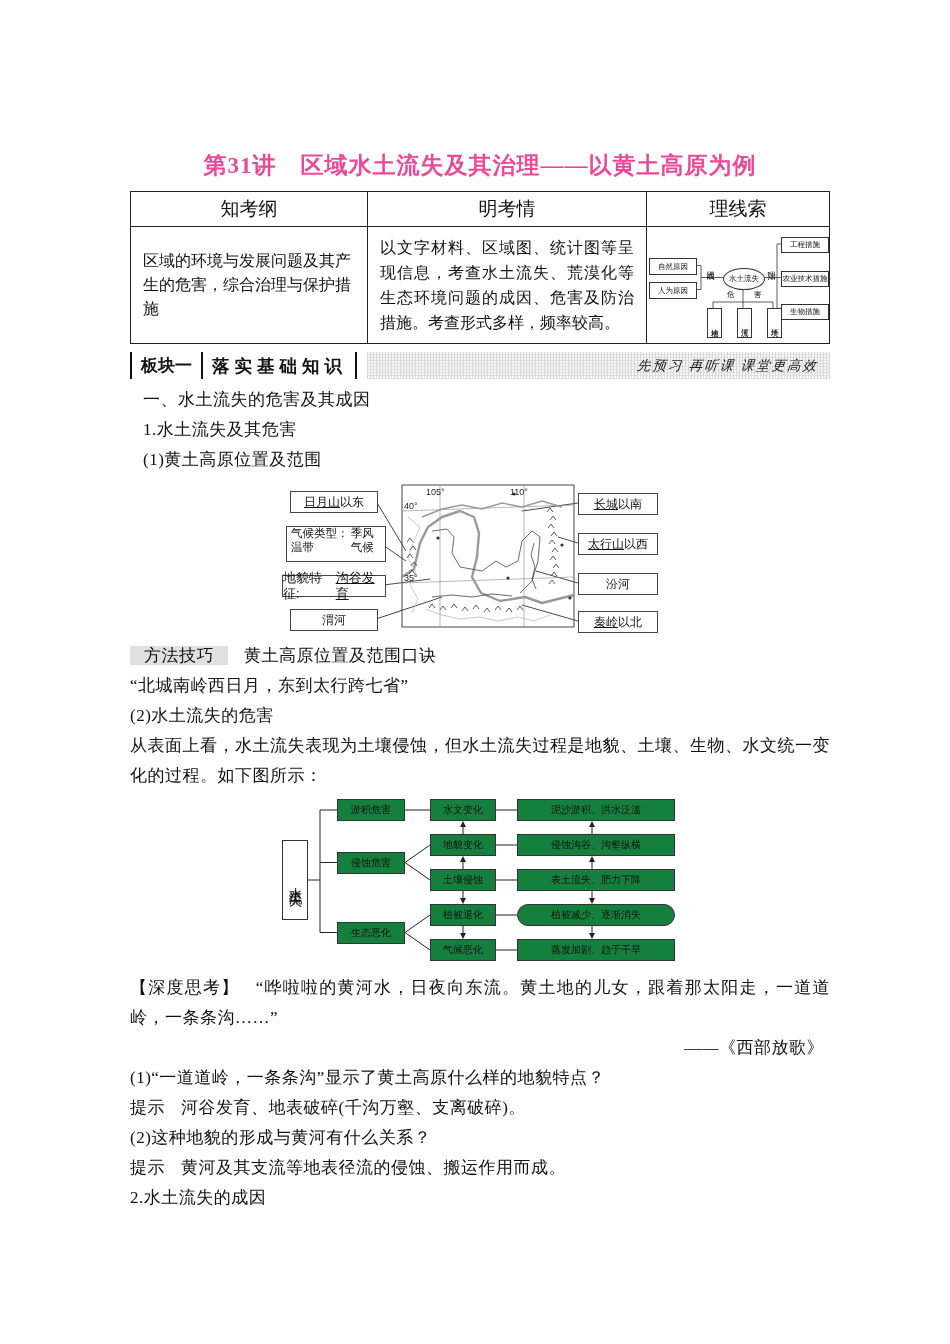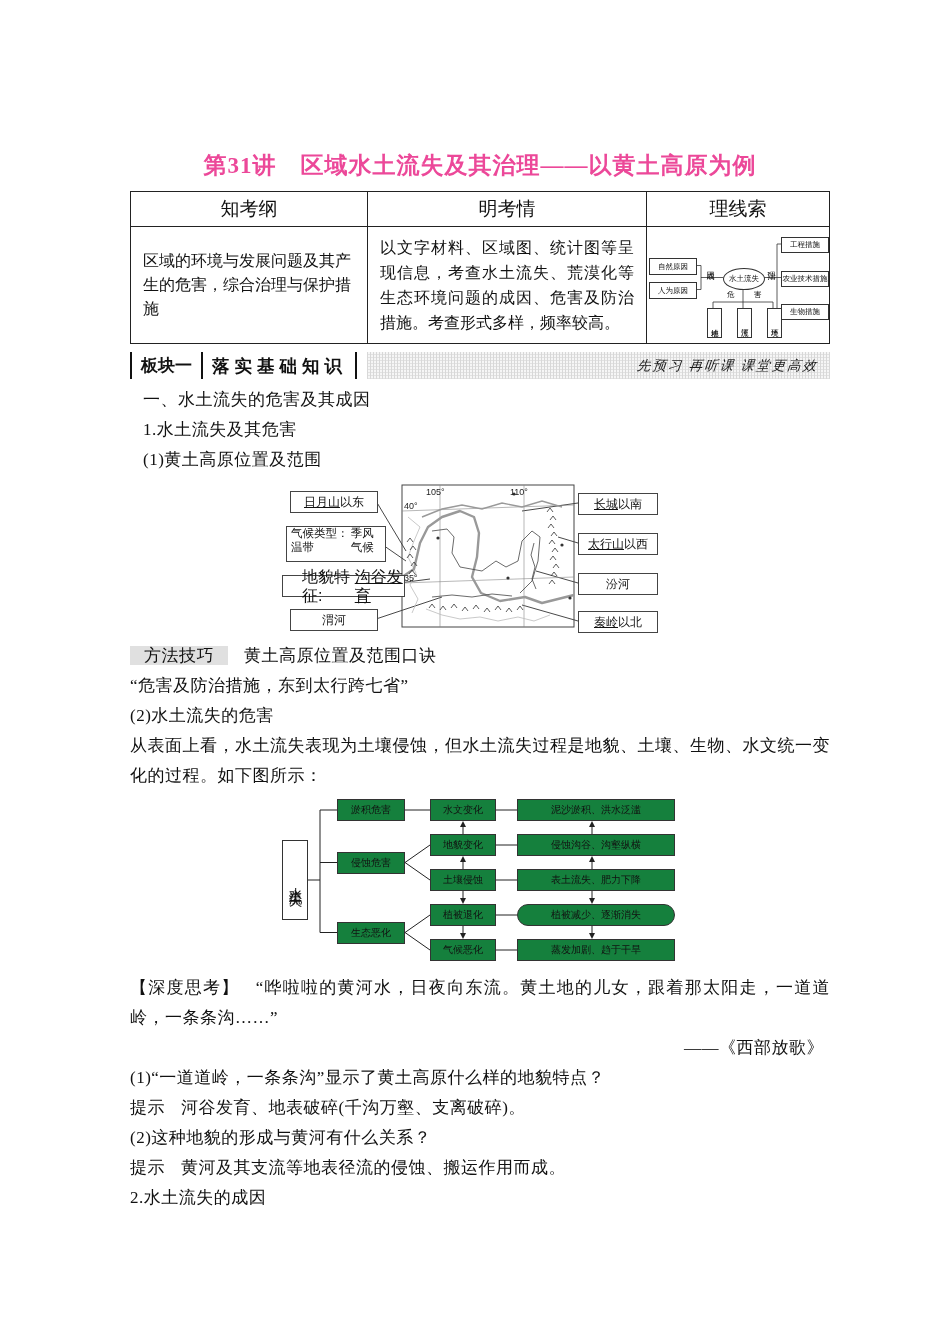--- a/index.html
+++ b/index.html
@@ -167,21 +167,21 @@
       </g>
     </svg>
     <div class="lbox" style="left:8px;top:10px;width:86px;height:20px;">
       <span class="u">日月山</span>
         <span>以东</span>
     </div>
     <div class="lbox lbox-2line" style="left:4px;top:45px;width:94px;height:34px;font-size:11.5px;">
       <span>气候类型：温带</span>
         <span>季风气候</span>
     </div>
-    <div class="lbox" style="left:0px;top:94px;width:102px;height:20px;font-size:16px;padding-left:19px;">
+    <div class="lbox" style="left:0px;top:94px;width:102px;height:20px;font-size:13px;">
       <span>地貌特征:</span>
         <span class="u">沟谷发育</span>
     </div>
     <div class="lbox" style="left:8px;top:128px;width:86px;height:20px;">
       <span>渭河</span>
     </div>
     <div class="lbox" style="left:296px;top:12px;width:78px;height:20px;">
       <span class="u">长城</span>
         <span>以南</span>
     </div>
@@ -194,21 +194,21 @@
     </div>
     <div class="lbox" style="left:296px;top:130px;width:78px;height:20px;">
       <span class="u">秦岭</span>
         <span>以北</span>
     </div>
   </div>
 
   <p class="para">
     <span class="method-label">方法技巧</span><span class="gap"></span><span>黄土高原位置及范围口诀</span>
   </p>
-  <p class="para">“危害及防治措施，东到太行跨七省”</p>
+  <p class="para">“北城南岭西日月，东到太行跨七省”</p>
   <p class="para">(2)水土流失的危害</p>
   <p class="para just">从表面上看，水土流失表现为土壤侵蚀，但水土流失过程是地貌、土壤、生物、水文统一变化的过程。如下图所示：</p>
 
   <div class="flow-fig">
     <svg width="395" height="170" viewBox="0 0 395 170">
       <g stroke="#222" stroke-width="1" fill="none">
         <path d="M26,85 H38 M38,15 V137.5 M38,15 H55 M38,67.5 H55 M38,137.5 H55"></path>
         <path d="M123,15 H148"></path>
         <path d="M123,67.5 L148,50 M123,67.5 L148,85"></path>
         <path d="M123,137.5 L148,120 M123,137.5 L148,155"></path>

